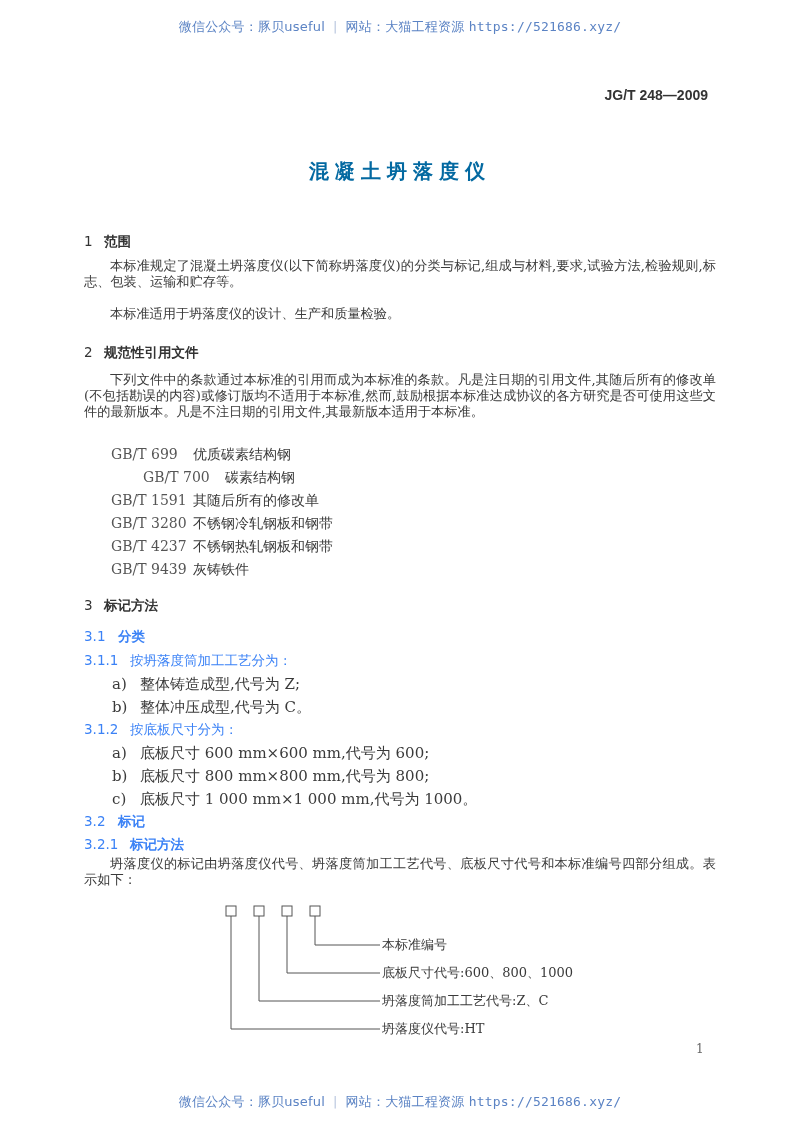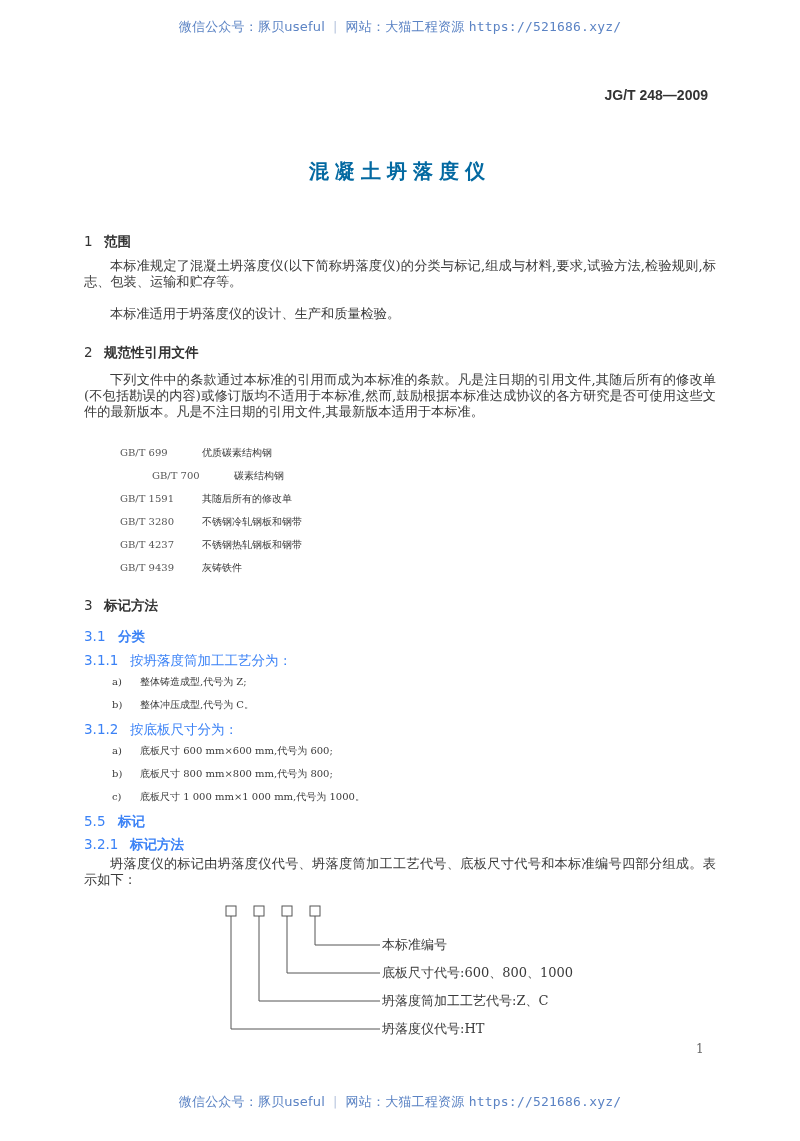--- a/index.html
+++ b/index.html
@@ -35,25 +35,25 @@
     font-family: "DejaVu Sans", sans-serif;
   }
   .h2 .num { display: inline-block; width: 34px; font-weight: normal; }
   .h3 .num { width: 46px; }
   .para {
     position: absolute; left: 84px; width: 632px; font-size: 13.2px; line-height: 16px;
     text-align: justify; color: #3a3a3a;
   }
   .indent { text-indent: 26px; }
   .refline {
-    position: absolute; left: 120px; font-size: 10px; color: #3a3a3a;
+    position: absolute; left: 111px; font-size: 14px; color: #3a3a3a;
   }
   .refline .code { display: inline-block; width: 82px; color: #555; }
   .item {
-    position: absolute; left: 112px; font-size: 10px; color: #3a3a3a;
+    position: absolute; left: 112px; font-size: 15px; color: #3a3a3a;
   }
   .item .mk { display: inline-block; width: 28px; }
   .diagram { position: absolute; left: 220px; top: 900px; width: 400px; height: 145px; }
   .diagram svg { position: absolute; left: 0; top: 0; }
   .dlabel { position: absolute; left: 162px; font-size: 13px; color: #3a3a3a; white-space: nowrap; }
   .page-num { position: absolute; left: 696px; top: 1042px; font-size: 12px; color: #666; }
 </style>
 </head>
 <body>
 
@@ -120,21 +120,21 @@
   <span class="mk">a)</span><span>底板尺寸 600 mm×600 mm,代号为 600;</span>
 </div>
 <div class="item" style="top:767px;">
   <span class="mk">b)</span><span>底板尺寸 800 mm×800 mm,代号为 800;</span>
 </div>
 <div class="item" style="top:790px;">
   <span class="mk">c)</span><span>底板尺寸 1 000 mm×1 000 mm,代号为 1000。</span>
 </div>
 
 <div class="h2" style="top:813px;">
-  <span class="num">5.5</span><span>标记</span>
+  <span class="num">3.2</span><span>标记</span>
 </div>
 <div class="h2 h3" style="top:836px;">
   <span class="num">3.2.1</span><span>标记方法</span>
 </div>
 <div class="para indent" style="top:856px;">坍落度仪的标记由坍落度仪代号、坍落度筒加工工艺代号、底板尺寸代号和本标准编号四部分组成。表示如下：</div>
 
 <div class="diagram">
   <svg width="400" height="145" viewBox="0 0 400 145">
     <g fill="none" stroke="#555" stroke-width="1">
       <rect x="6" y="6" width="10" height="10"></rect>

